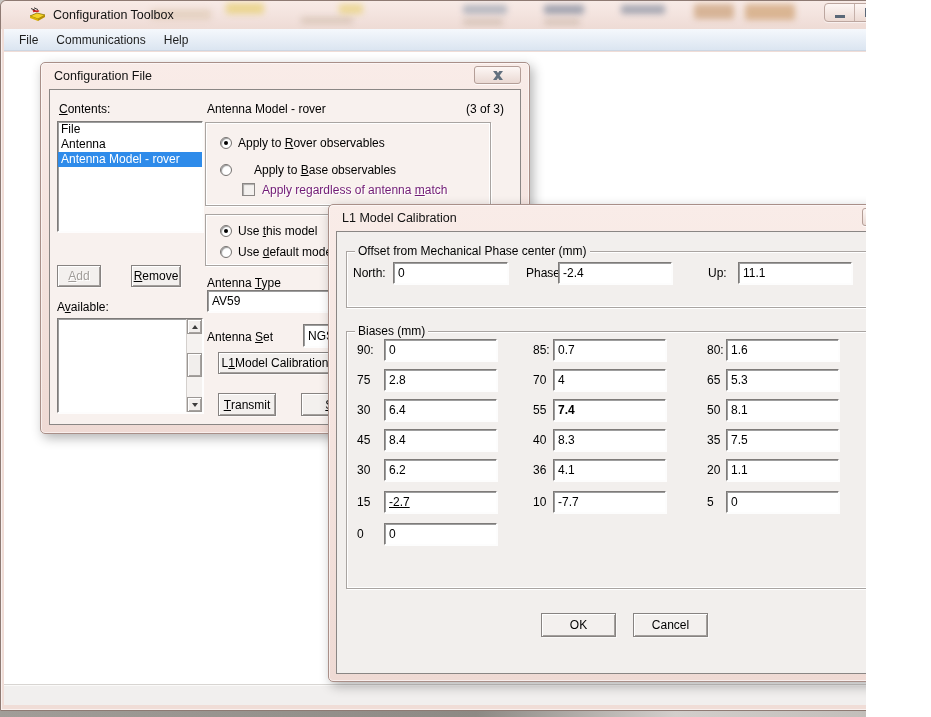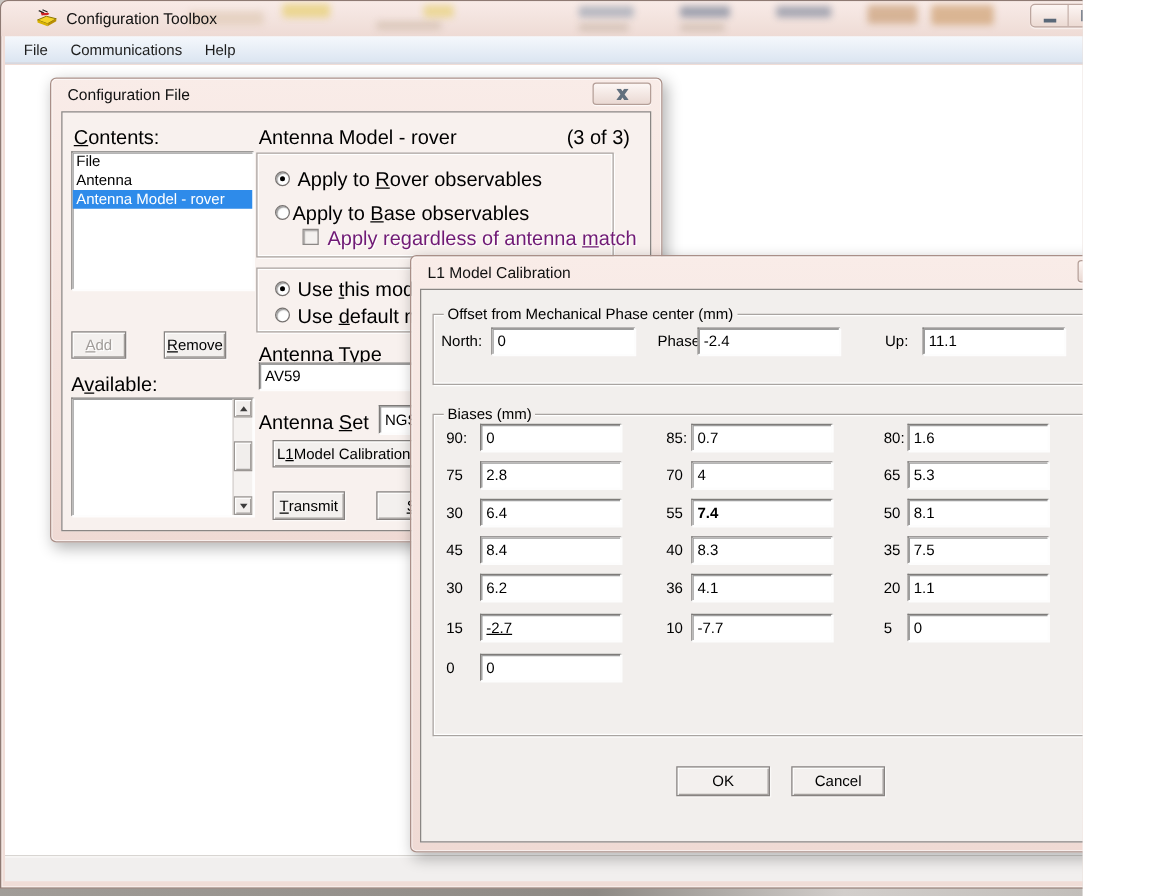--- a/index.html
+++ b/index.html
@@ -43,21 +43,21 @@
   .dlg-close { position:absolute; top:3px; right:8px; width:47px; height:18px;
     border:1px solid #b49e97; border-radius:3px; background:linear-gradient(#fdf7f5,#ead9d3);
     display:flex; align-items:center; justify-content:center; box-shadow:0 1px 0 rgba(255,255,255,.7); }
   .dlg-content { position:absolute; left:8px; right:8px; top:26px; bottom:8px;
     background:#f8f1ee; border:1px solid #8a8684; }
   .config-dialog { left:28px; top:62px; width:490px; height:372px; z-index:10;margin-left:12px; }
   .l1-dialog { left:328px; top:204px; width:590px; height:478px; z-index:20; }
   .l1-dialog .dlg-content { left:7px; right:7px; bottom:7px; background:#f2efed; }
 
   
-  .lbl { position:absolute; font-size:16px; color:#000; white-space:nowrap; }
+  .lbl { position:absolute; font-size:12px; color:#000; white-space:nowrap; }
   .lbl.dis { color:#701a75; text-shadow:1px 1px 0 #fff; }
   .sunken { background:#fff; border:1px solid #7e7b79; border-right-color:#fdfdfd; border-bottom-color:#fdfdfd;
     box-shadow: inset 1px 1px 0 rgba(60,60,60,.5), 1px 1px 0 rgba(255,255,255,.85); }
   .listbox { position:absolute; overflow:hidden; }
   .list-item { height:15px; line-height:15px; font-size:12px; padding-left:3px; color:#000;
     white-space:nowrap; overflow:hidden; }
   .list-item.selected { background:#2e8bea; color:#fff; }
   .btn { position:absolute; font-size:12px; color:#000; background:#f3f0ee; border:1px solid #878381;
     box-shadow: inset 1px 1px 0 #fff, inset -1px -1px 0 #a39f9c, 1px 1px 0 rgba(255,255,255,.6);
     display:flex; align-items:center; justify-content:center; white-space:nowrap; cursor:default; }
@@ -169,21 +169,21 @@
         </div>
       </div>
 
       <span class="lbl" style="left:157px;top:12px">Antenna Model - rover</span>
       <span class="lbl" style="right:16px;top:12px">(3 of 3)</span>
 
       <div class="groupbox" style="left:155px;top:32px;width:286px;height:84px">
         <span class="radio checked" style="left:14px;top:14px"></span>
         <span class="lbl" style="left:32px;top:13px">Apply to <u>R</u>over observables</span>
         <span class="radio" style="left:14px;top:41px"></span>
-        <span class="lbl" style="left:28px;top:40px">Apply to <u>B</u>ase observables</span>
+        <span class="lbl" style="left:48px;top:40px">Apply to <u>B</u>ase observables</span>
         <span class="checkbox" style="left:36px;top:60px"></span>
         <span class="lbl dis" style="left:56px;top:60px">Apply regardless of antenna <u>m</u>atch</span>
       </div>
 
       <div class="groupbox" style="left:155px;top:124px;width:286px;height:52px">
         <span class="radio checked" style="left:14px;top:10px"></span>
         <span class="lbl" style="left:32px;top:9px">Use <u>t</u>his model</span>
         <span class="radio" style="left:14px;top:31px"></span>
         <span class="lbl" style="left:32px;top:30px">Use <u>d</u>efault model</span>
       </div>

